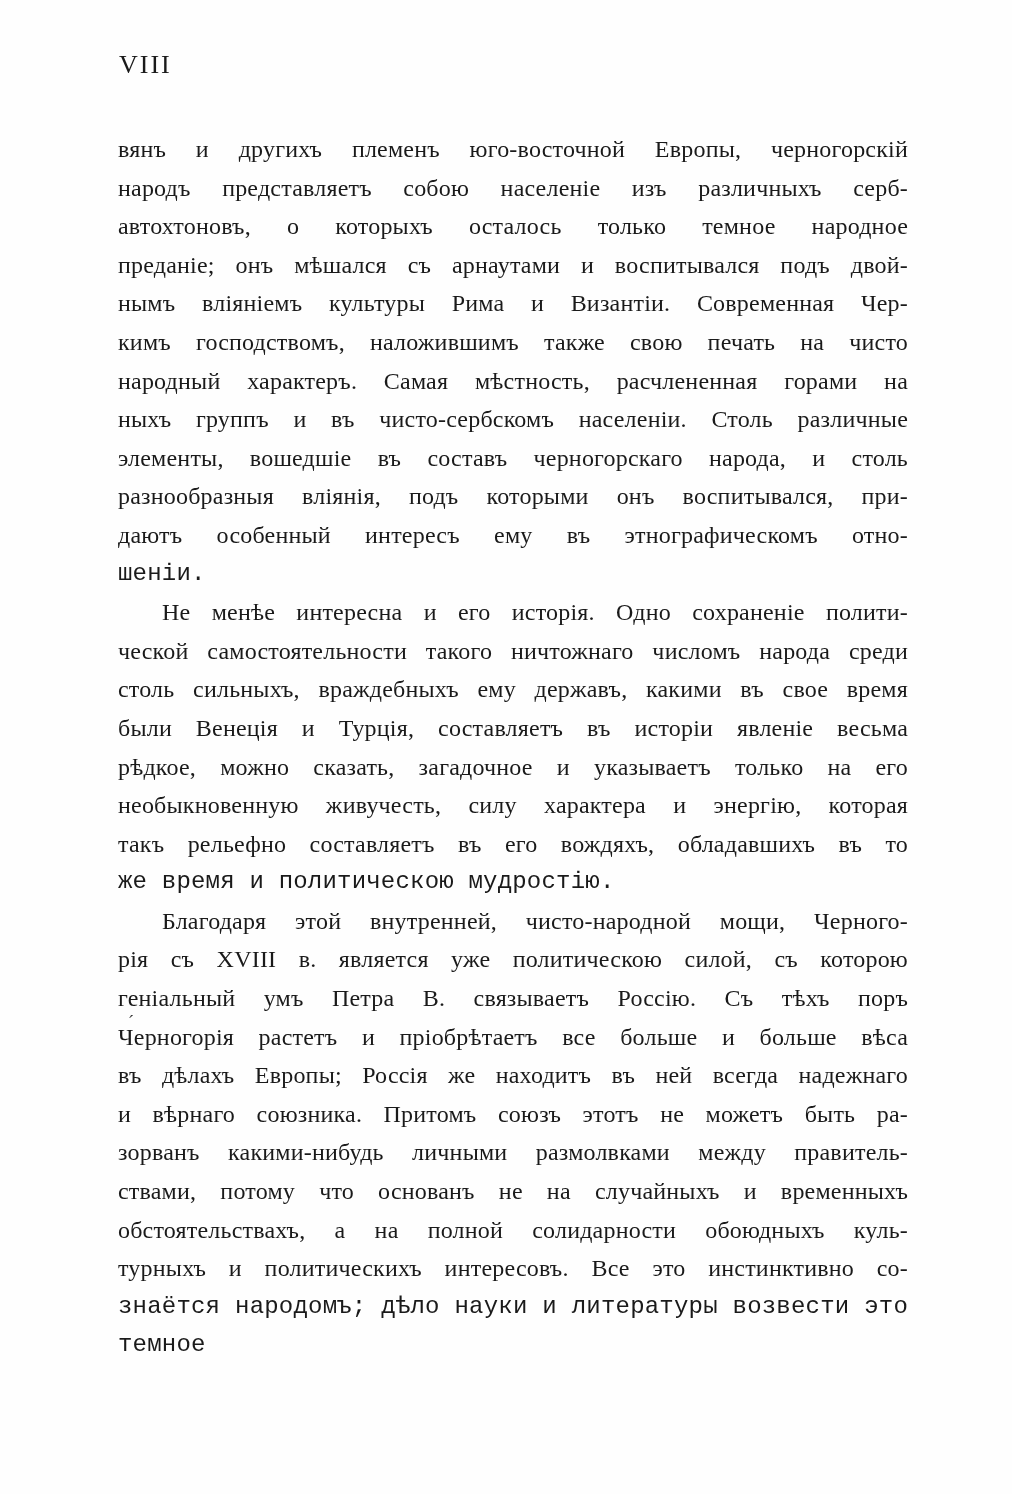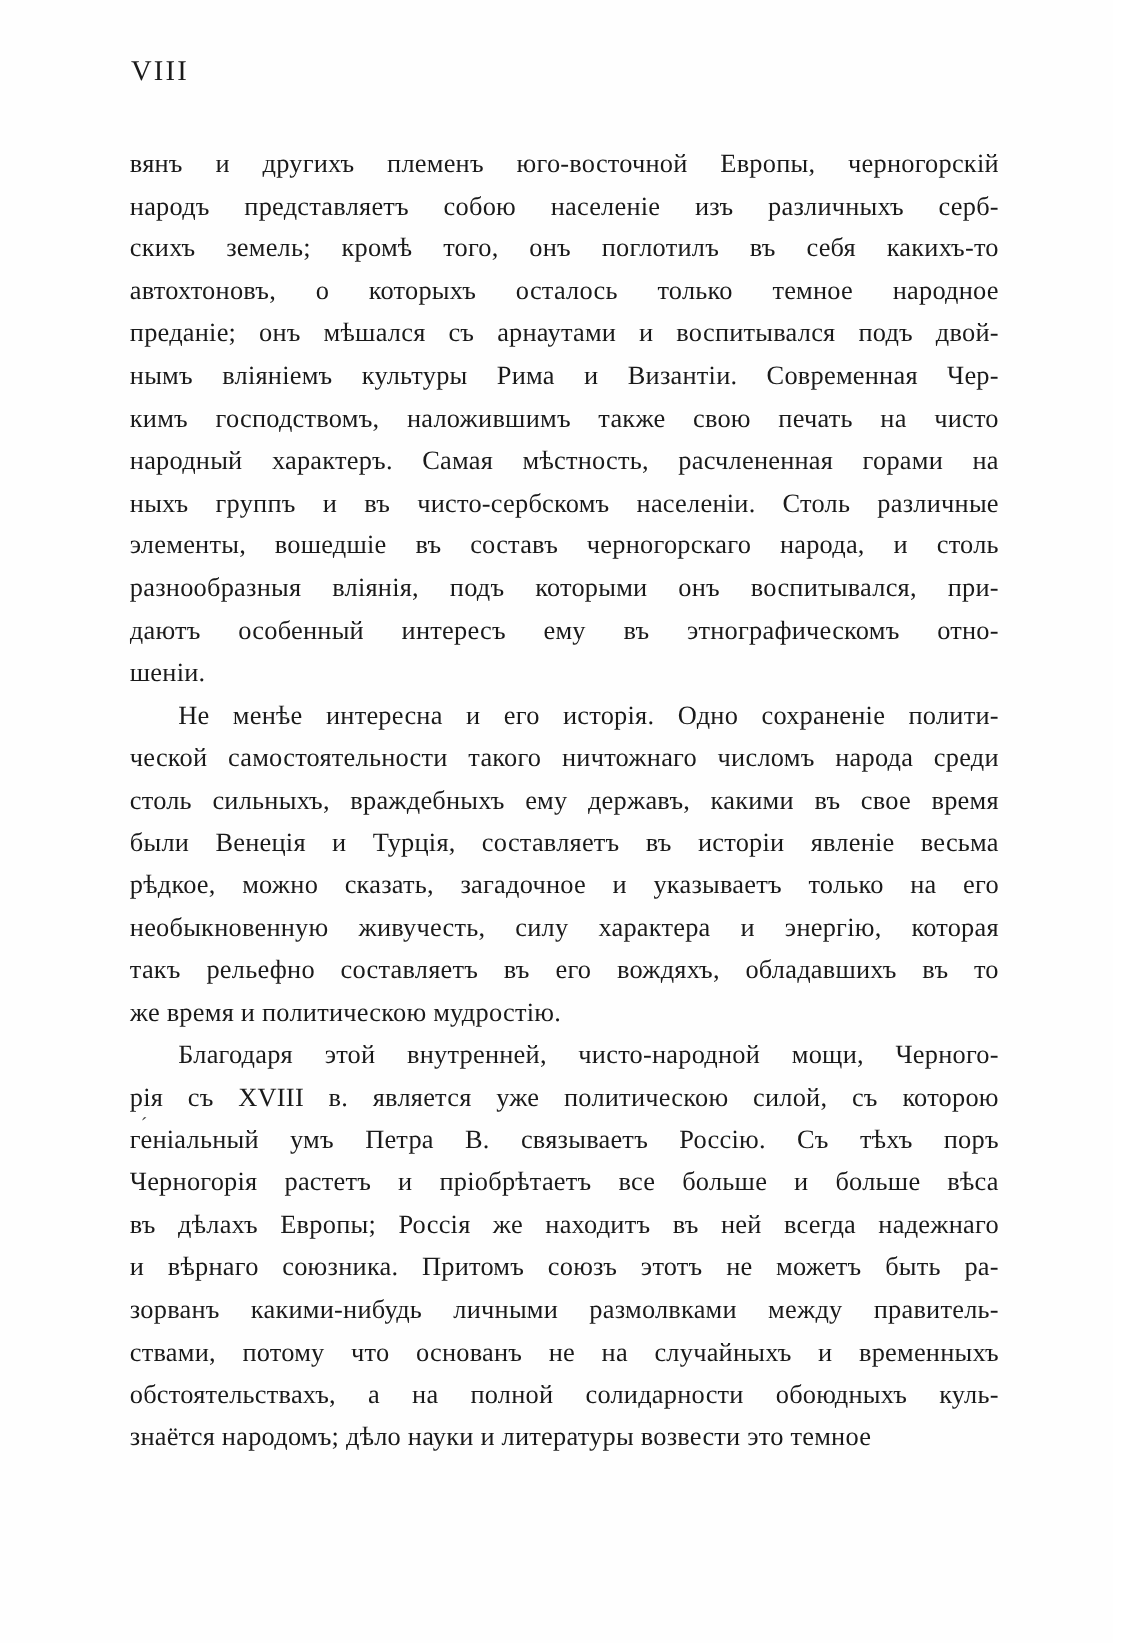--- a/index.html
+++ b/index.html
@@ -35,42 +35,41 @@
   .line {
     font-size: 24px;
     line-height: 38.6px;
     text-align: justify;
     text-align-last: justify;
     letter-spacing: 0.2px;
     white-space: normal;
     overflow: hidden;
   }
   .line.indent { text-indent: 44px; }
-  .line.para-end { text-align-last: left; }
+  .line.para-end { text-align-last: left; font-family: Liberation Mono, monospace; }
   .artifact {
     position: absolute;
     left: 128px;
     top: 1012px;
     font-size: 18px;
     color: #3a3a3a;
   }
 </style>
 </head>
 <body>
 
 <div class="page">
   <div class="page-number">VIII</div>
 
   <div class="artifact">ˊ</div>
 
   <div class="text-block" id="text-block">
       <div class="para">
         <div class="line">вянъ и другихъ племенъ юго-восточной Европы, черногорскій</div>
         <div class="line">народъ представляетъ собою населеніе изъ различныхъ серб-</div>
-        <div class="line">скихъ земель; кромѣ того, онъ поглотилъ въ себя какихъ-то</div>
         <div class="line">автохтоновъ, о которыхъ осталось только темное народное</div>
         <div class="line">преданіе; онъ мѣшался съ арнаутами и воспитывался подъ двой-</div>
         <div class="line">нымъ вліяніемъ культуры Рима и Византіи. Современная Чер-</div>
         <div class="line">кимъ господствомъ, наложившимъ также свою печать на чисто</div>
         <div class="line">народный характеръ. Самая мѣстность, расчлененная горами на</div>
         <div class="line">ныхъ группъ и въ чисто-сербскомъ населеніи. Столь различные</div>
         <div class="line">элементы, вошедшіе въ составъ черногорскаго народа, и столь</div>
         <div class="line">разнообразныя вліянія, подъ которыми онъ воспитывался, при-</div>
         <div class="line">даютъ особенный интересъ ему въ этнографическомъ отно-</div>
         <div class="line para-end">шеніи.</div>
@@ -88,16 +87,17 @@
       <div class="para">
         <div class="line indent">Благодаря этой внутренней, чисто-народной мощи, Черного-</div>
         <div class="line">рія съ XVIII в. является уже политическою силой, съ которою</div>
         <div class="line">геніальный умъ Петра В. связываетъ Россію. Съ тѣхъ поръ</div>
         <div class="line">Черногорія растетъ и пріобрѣтаетъ все больше и больше вѣса</div>
         <div class="line">въ дѣлахъ Европы; Россія же находитъ въ ней всегда надежнаго</div>
         <div class="line">и вѣрнаго союзника. Притомъ союзъ этотъ не можетъ быть ра-</div>
         <div class="line">зорванъ какими-нибудь личными размолвками между правитель-</div>
         <div class="line">ствами, потому что основанъ не на случайныхъ и временныхъ</div>
         <div class="line">обстоятельствахъ, а на полной солидарности обоюдныхъ куль-</div>
+        <div class="line">турныхъ и политическихъ интересовъ. Все это инстинктивно со-</div>
         <div class="line para-end">знаётся народомъ; дѣло науки и литературы возвести это темное</div>
       </div>
     </div>
 </div>
 
 </body></html>

